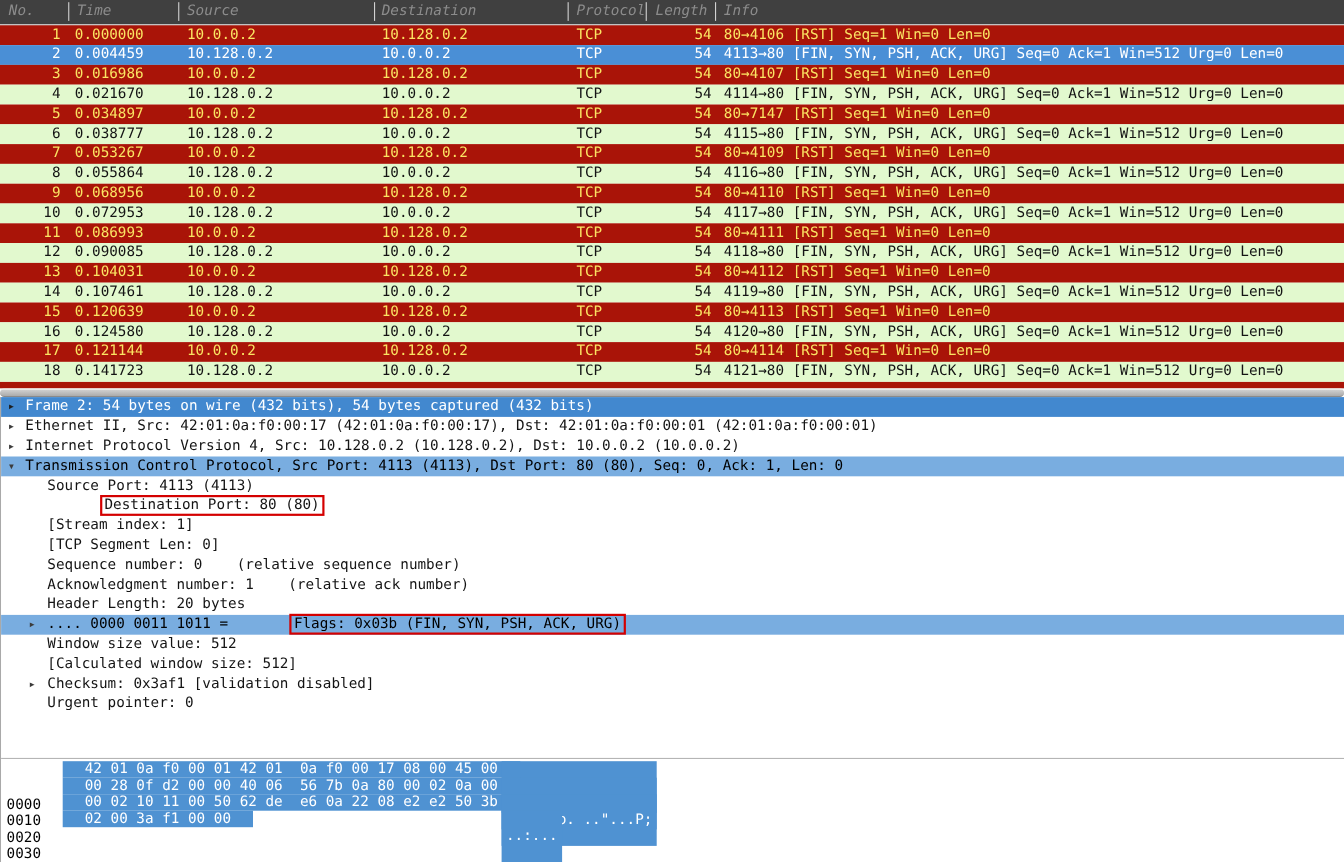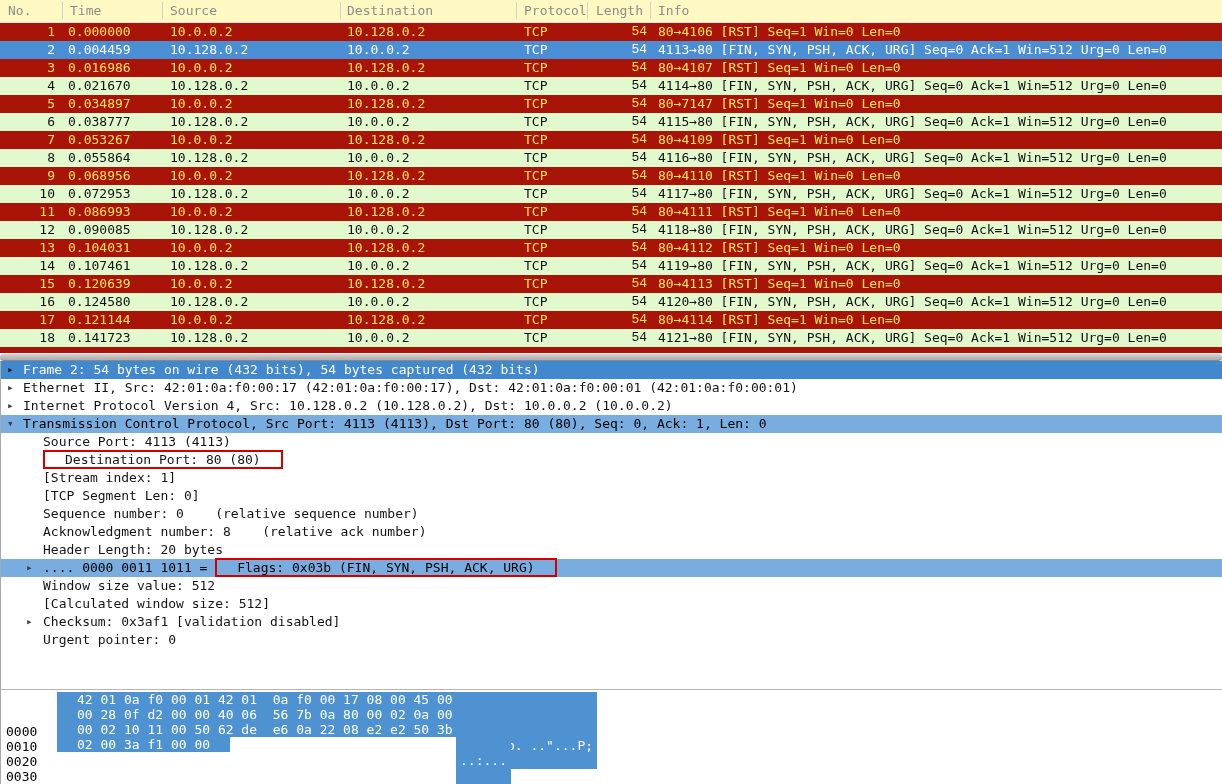--- a/index.html
+++ b/index.html
@@ -2,53 +2,53 @@
 <html style="--rst-bg: #a91408; --rst-fg: #fbe463; --xmas-bg: #e2f9ce; --sel-bg: #4a8fd6; --hl-bg: #79ade0; --hexsel-bg: #4f92d2; --ann-red: #d40000;"><head>
 <meta charset="utf-8">
 <style>
   html,body{margin:0;padding:0;}
   body{
     width:1222px;height:784px;overflow:hidden;background:#ffffff;
     font-family:"DejaVu Sans Mono","Liberation Mono",monospace;
     font-size:13px;color:#141414;
   }
   
-  .plist-header{position:relative;height:22px;background:#fef9c3;border-bottom:1px solid #e3e3e3;color:#8c8c8c;}
+  .plist-header{position:relative;height:22px;background:#404040;border-bottom:1px solid #e3e3e3;color:#8c8c8c;font-style:italic;}
   .plist-header .h{position:absolute;top:3px;white-space:pre;}
   .h-no{left:8px}.h-time{left:70px}.h-source{left:170px}.h-dest{left:347px}
   .h-proto{left:524px}.h-len{left:596px}.h-info{left:658px}
   .hsep{position:absolute;top:2px;height:17px;width:1px;background:#d2d2d2;}
   .s1{left:62px}.s2{left:162px}.s3{left:340px}.s4{left:516px}.s5{left:587px}.s6{left:650px}
 
   .prow{position:relative;height:18px;line-height:18px;}
   .prow span{position:absolute;top:0;white-space:pre;}
   .c-no{left:0;width:55px;text-align:right;}
   .c-time{left:68px}.c-src{left:170px}.c-dst{left:347px}.c-proto{left:524px}
-  .c-len{left:600px;width:47px;text-align:right;font-family:Liberation Mono, monospace;}
+  .c-len{left:600px;width:47px;text-align:right;}
   .c-info{left:658px}
   .prow.rst{background:var(--rst-bg,#a91408);color:var(--rst-fg,#fbe463);}
   .prow.xmas{background:var(--xmas-bg,#e2f9ce);color:#141414;}
   .prow.selected{background:var(--sel-bg,#4a8fd6);color:#ffffff;}
   .partial-red{height:6px;background:var(--rst-bg,#a91408);}
 
   .splitter{height:8px;box-sizing:border-box;background:linear-gradient(#d2d2d2,#ababab);
     border-top:1px solid #eeeeee;border-bottom:1px solid #8a8a8a;border-radius:4px;}
 
   
   .lower{border-left:1px solid #a9a9a9;}
   .details{position:relative;background:#ffffff;height:328px;}
   .drow{position:relative;height:18px;line-height:18px;}
   .drow .arrow{position:absolute;top:0;font-size:11px;color:#3c3c3c;}
   .drow.i0 .arrow{left:6px}.drow.i1 .arrow{left:25px}
   .dtext{position:absolute;top:0;white-space:pre;}
   .drow.i0 .dtext{left:22px}.drow.i1 .dtext{left:42px}
   .drow.selected{background:#4288cf;color:#ffffff;}
   .drow.selected .arrow{color:#1d1d1d;}
   .drow.highlight{background:var(--hl-bg,#79ade0);color:#000000;}
-  .dbox{border:2px solid var(--ann-red,#d40000);padding:0 20px;}
+  .dbox{border:2px solid var(--ann-red,#d40000);padding:0 2px;margin-left:48px;}
 
   
   .hex{position:relative;background:#ffffff;height:95px;border-top:1px solid #b5b5b5;padding-top:2px;}
   .hxrow{position:relative;height:15px;line-height:15px;}
   .hxrow span{position:absolute;top:0;white-space:pre;}
   .hx-off{left:5px;color:#000000;margin-top:32px;}
   .hx-hex{left:56px;background:var(--hexsel-bg,#4f92d2);color:#ffffff;padding:0 20px;}
   .hx-ascii{left:455px;background:var(--hexsel-bg,#4f92d2);color:#ffffff;padding:16px 4px;}
 </style>
 </head>
@@ -272,21 +272,21 @@
       <div class="drow i1">
 
     <span class="dtext"><span class="dpre"></span><span class="dtxt">[TCP Segment Len: 0]</span></span>
   </div>
       <div class="drow i1">
 
     <span class="dtext"><span class="dpre"></span><span class="dtxt">Sequence number: 0    (relative sequence number)</span></span>
   </div>
       <div class="drow i1">
 
-    <span class="dtext"><span class="dpre"></span><span class="dtxt">Acknowledgment number: 8    (relative ack number)</span></span>
+    <span class="dtext"><span class="dpre"></span><span class="dtxt">Acknowledgment number: 1    (relative ack number)</span></span>
   </div>
       <div class="drow i1">
 
     <span class="dtext"><span class="dpre"></span><span class="dtxt">Header Length: 20 bytes</span></span>
   </div>
       <div class="drow i1 highlight">
     <span class="arrow">▸</span>
     <span class="dtext"><span class="dpre">.... 0000 0011 1011 = </span><span class="dbox">Flags: 0x03b (FIN, SYN, PSH, ACK, URG)</span><span class="dtxt"></span></span>
   </div>
       <div class="drow i1">

